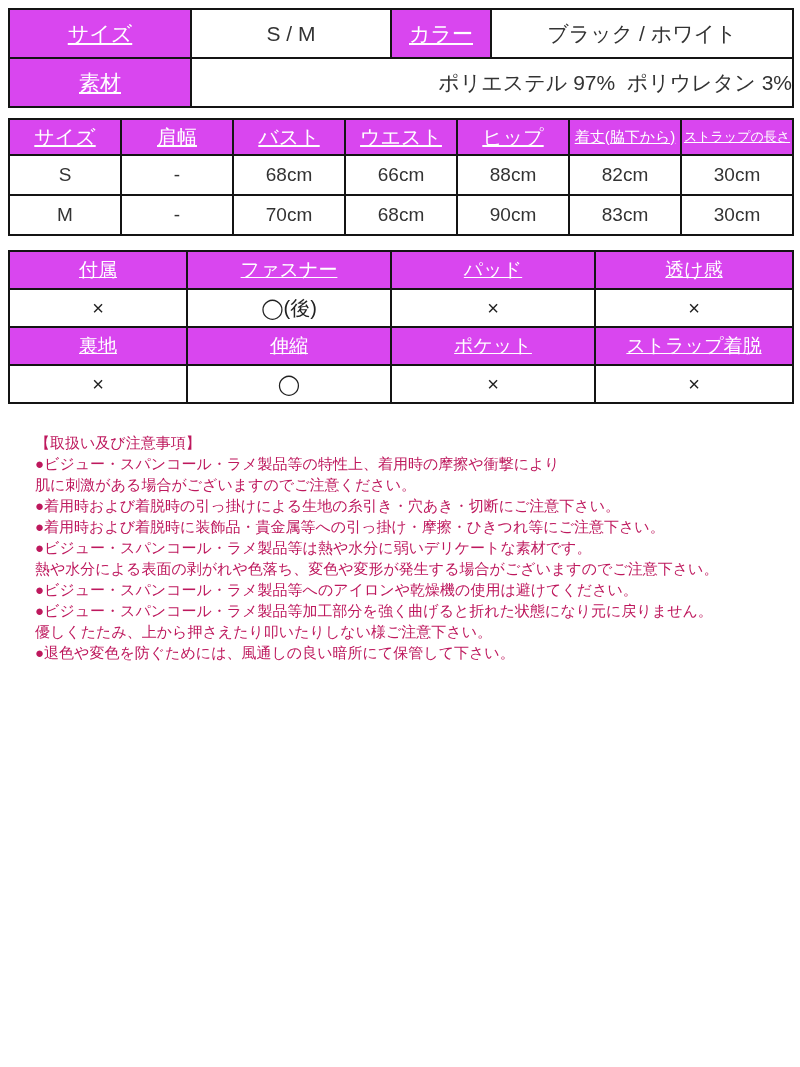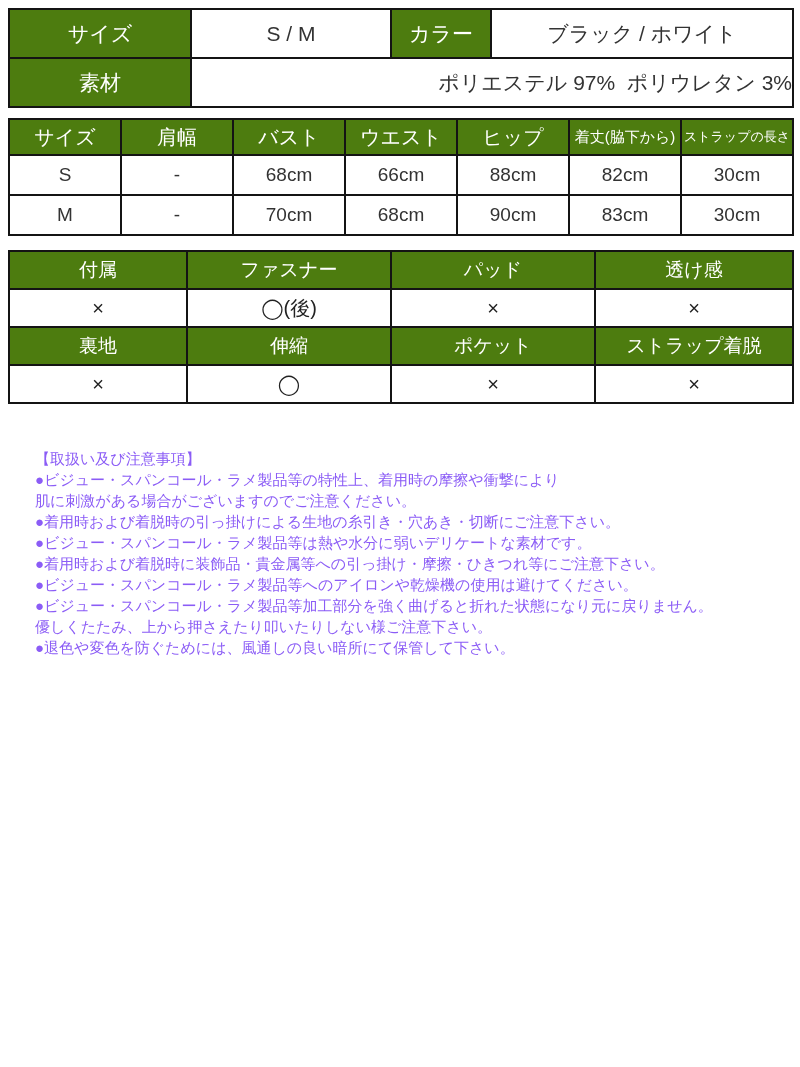--- a/index.html
+++ b/index.html
@@ -23,22 +23,23 @@
   }
   td, th {
     border: 2px solid #141414;
     text-align: center;
     vertical-align: middle;
     padding: 0;
     overflow: hidden;
     font-weight: normal;
   }
   .hd {
-    background: #4d7c0f;
+    background: #d946ef;
     color: #ffffff;
+    text-decoration: underline;
   }
   
   .t1 { margin-bottom: 10px; }
   .t1 td { font-size: 21px; }
   .t1 tr { height: 49px; }
   .pre { white-space: pre-wrap; text-align: right; }
   
   .t2 { margin-bottom: 14px; }
   .t2 .hrow { height: 36px; }
   .t2 .hrow th { font-size: 20px; }
@@ -46,25 +47,25 @@
   .t2 .hrow th.small2 { font-size: 13px; margin-left: 15px; }
   .t2 .drow { height: 40px; }
   .t2 .drow td { font-size: 19px; color: #333333; }
   
   .t3 .hrow { height: 38px; }
   .t3 .hrow th { font-size: 19px; }
   .t3 .vrow { height: 38px; }
   .t3 .vrow td { font-size: 20px; color: #222222; }
   
   .notes {
-    margin: 44px 0 0 27px;
+    margin: 28px 0 0 27px;
     width: 745px;
     font-size: 15px;
     line-height: 21px;
-    color: #8b5cf6;
+    color: #be185d;
   }
   .notes div { white-space: nowrap; }
 </style>
 </head>
 <body>
 
 <div class="wrap">
 
   <table class="t1">
     <colgroup>
@@ -161,21 +162,22 @@
       <td>×</td>
     </tr>
   </tbody>
     </table>
 
   <div class="notes">
     <div>【取扱い及び注意事項】</div>
     <div>●ビジュー・スパンコール・ラメ製品等の特性上、着用時の摩擦や衝撃により</div>
     <div>肌に刺激がある場合がございますのでご注意ください。</div>
     <div>●着用時および着脱時の引っ掛けによる生地の糸引き・穴あき・切断にご注意下さい。</div>
+    <div>●着用時および着脱時に装飾品・貴金属等への引っ掛け・摩擦・ひきつれ等にご注意下さい。</div>
     <div>●ビジュー・スパンコール・ラメ製品等は熱や水分に弱いデリケートな素材です。</div>
-    <div>●着用時および着脱時に装飾品・貴金属等への引っ掛け・摩擦・ひきつれ等にご注意下さい。</div>
+    <div>熱や水分による表面の剥がれや色落ち、変色や変形が発生する場合がございますのでご注意下さい。</div>
     <div>●ビジュー・スパンコール・ラメ製品等へのアイロンや乾燥機の使用は避けてください。</div>
     <div>●ビジュー・スパンコール・ラメ製品等加工部分を強く曲げると折れた状態になり元に戻りません。</div>
     <div>優しくたたみ、上から押さえたり叩いたりしない様ご注意下さい。</div>
     <div>●退色や変色を防ぐためには、風通しの良い暗所にて保管して下さい。</div>
   </div>
 
 </div>
 
 </body></html>

